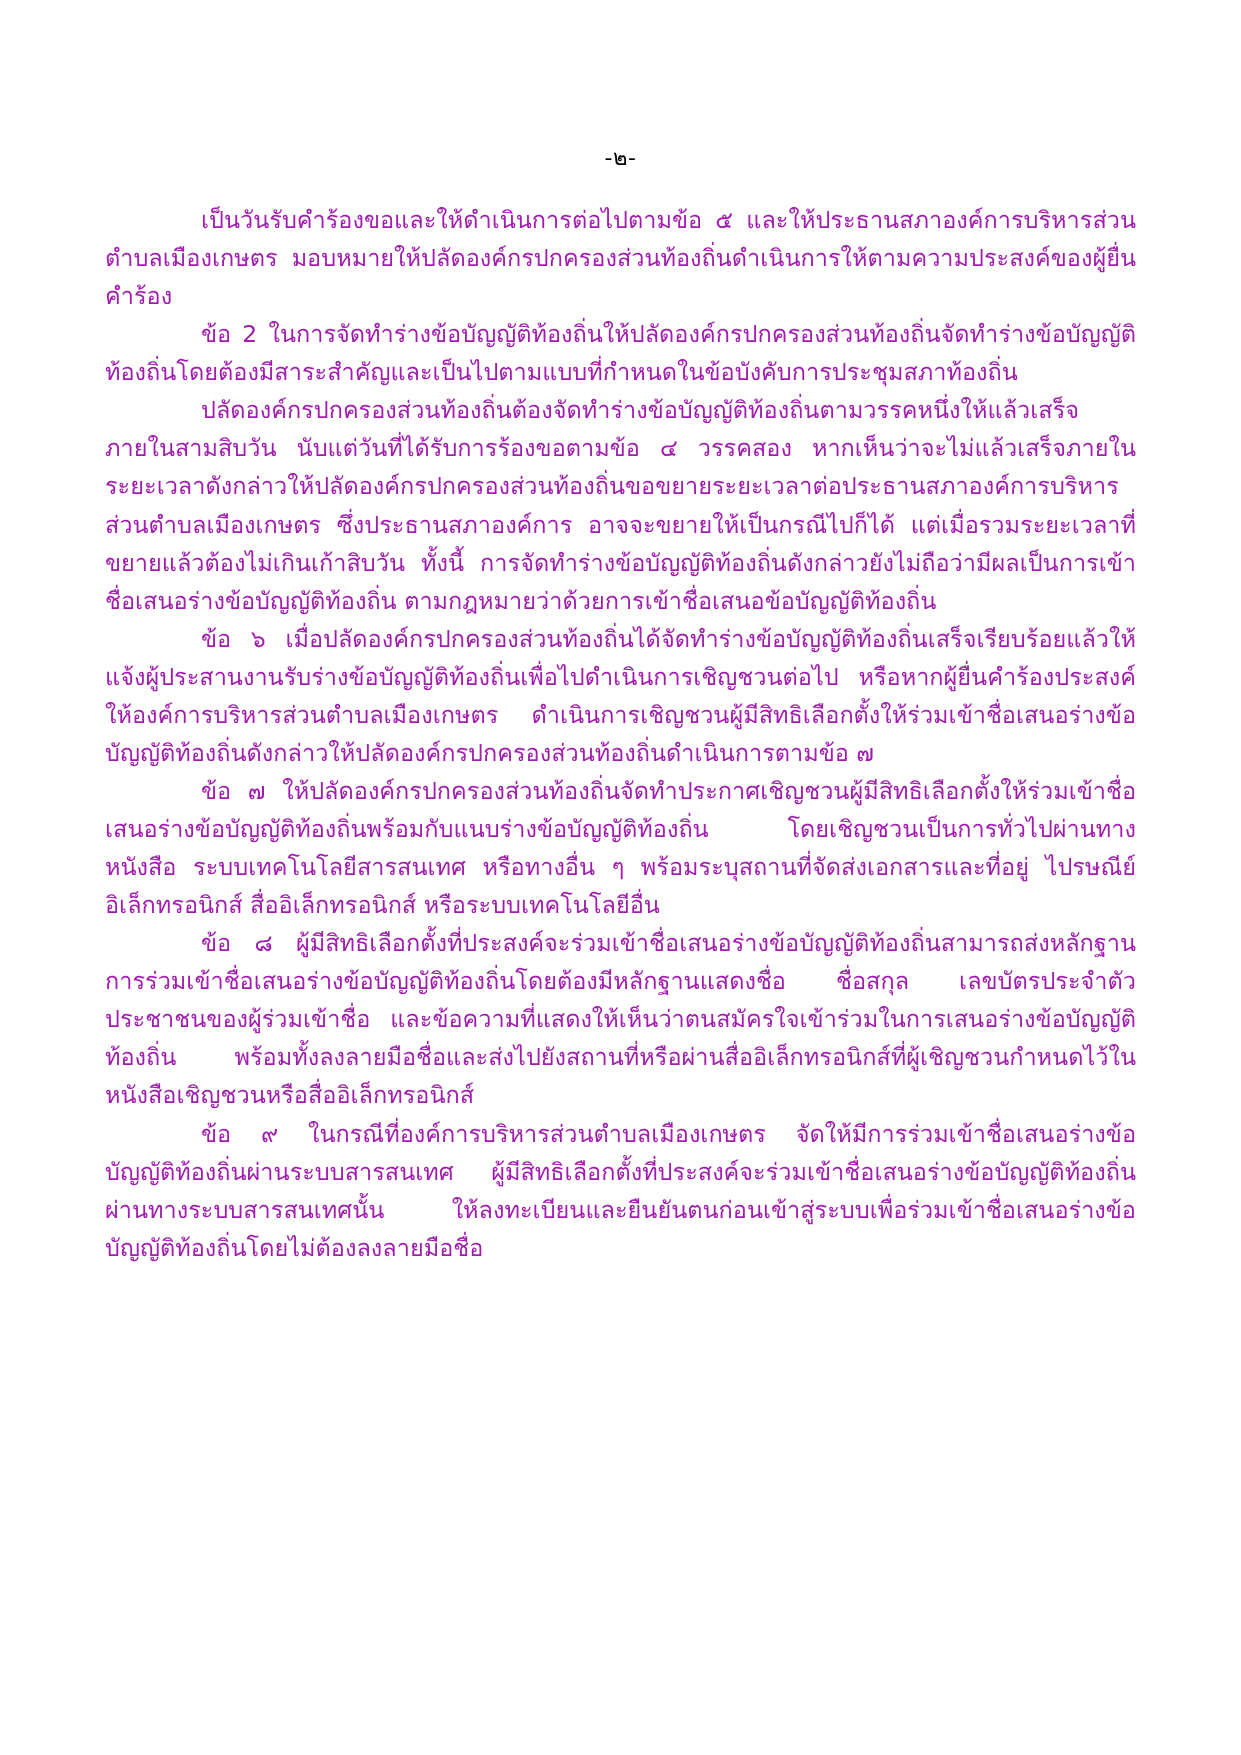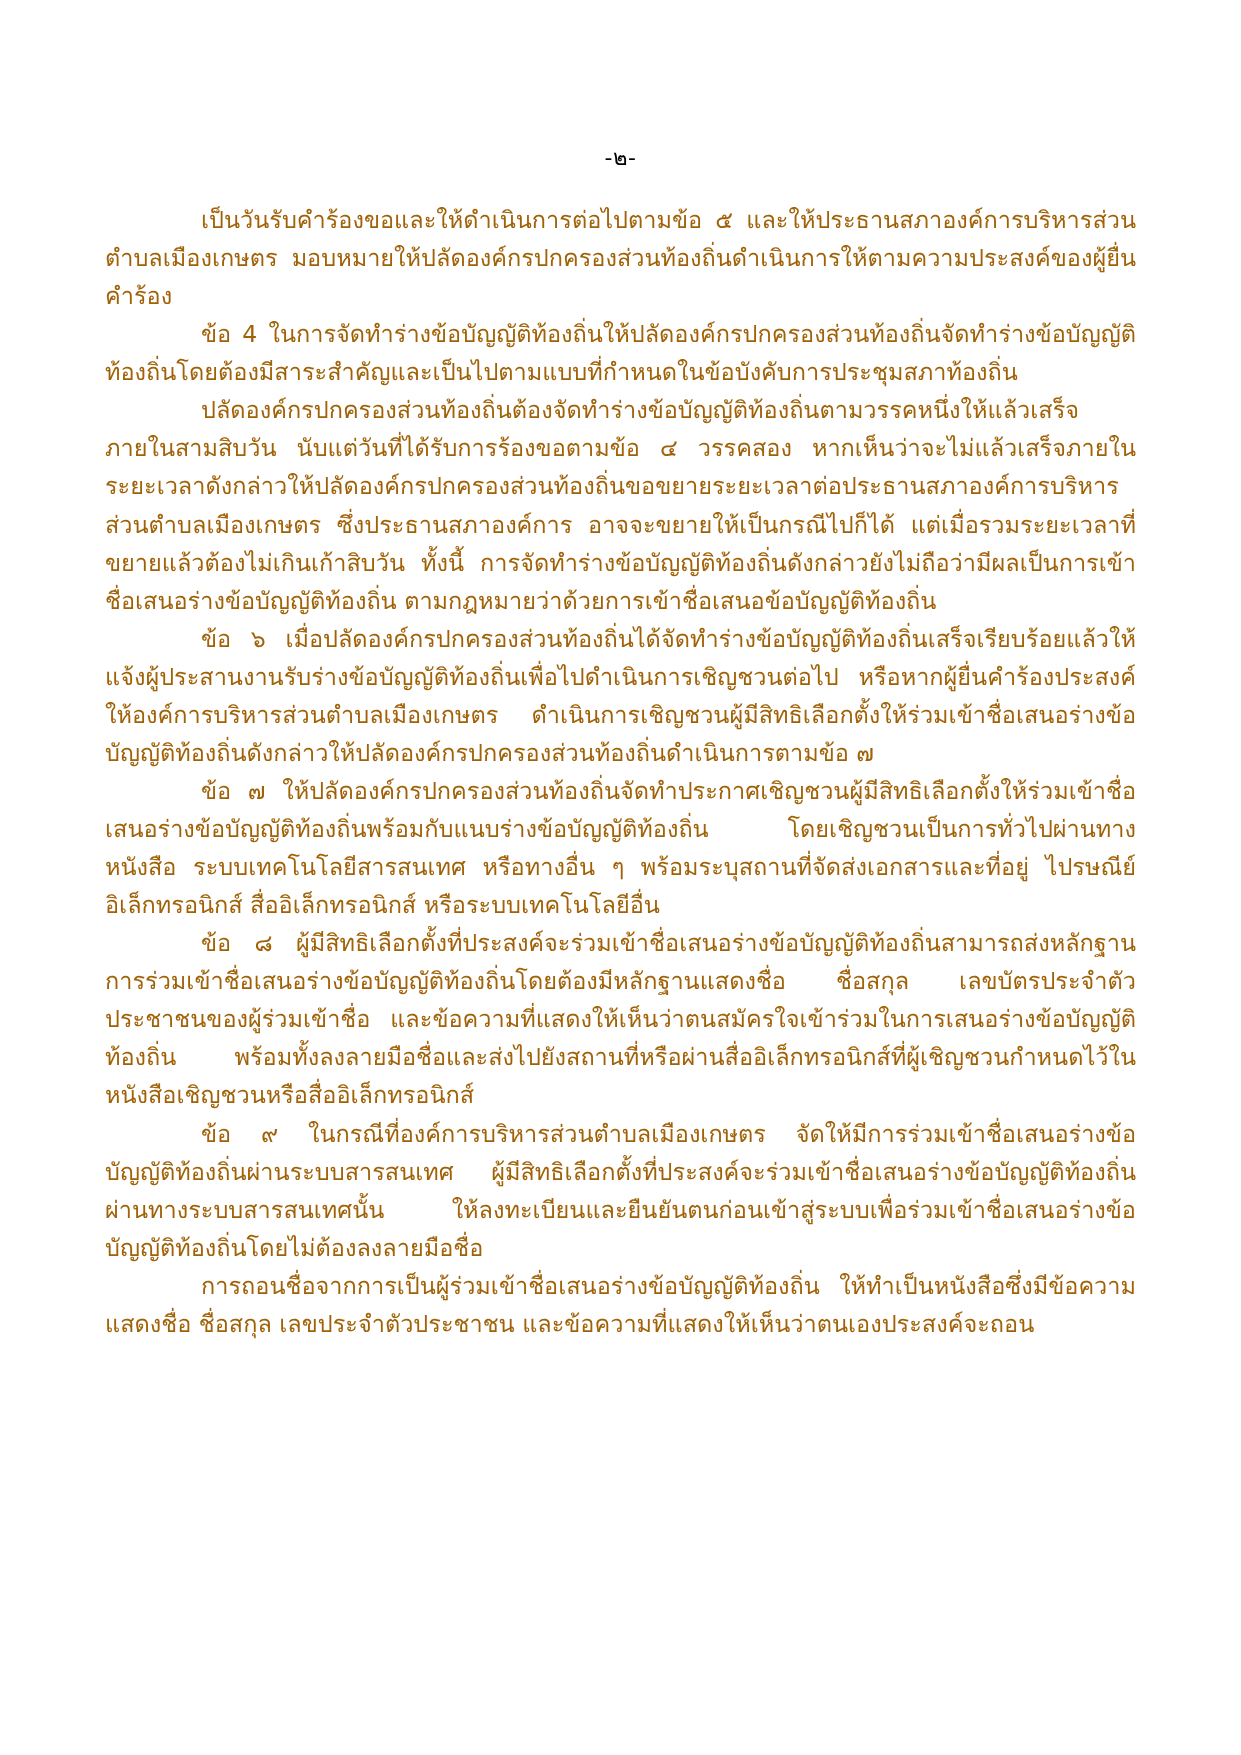--- a/index.html
+++ b/index.html
@@ -21,38 +21,37 @@
   .page-number {
     text-align: center;
     font-size: 22px;
     color: #000000;
     margin: 0 0 26px 0;
     letter-spacing: 0.5px;
   }
   .doc-body {
     font-size: 23.5px;
     line-height: 1.62;
-    color: #a16207;
+    color: #a21caf;
     text-align: left;
   }
   .para {
     margin: 0 0 0 0;
     text-indent: 96px;
     text-align: justify;
     text-justify: inter-word;
   }
 </style>
 </head>
 <body>
 
 <div class="page">
   <div class="page-number">-๒-</div>
   <div class="doc-body">
     <p class="para">เป็นวันรับคำร้องขอและให้ดำเนินการต่อไปตามข้อ ๕ และให้ประธานสภาองค์การบริหารส่วนตำบลเมืองเกษตร  มอบหมายให้ปลัดองค์กรปกครองส่วนท้องถิ่นดำเนินการให้ตามความประสงค์ของผู้ยื่นคำร้อง</p>
-    <p class="para">ข้อ 4 ในการจัดทำร่างข้อบัญญัติท้องถิ่นให้ปลัดองค์กรปกครองส่วนท้องถิ่นจัดทำร่างข้อบัญญัติท้องถิ่นโดยต้องมีสาระสำคัญและเป็นไปตามแบบที่กำหนดในข้อบังคับการประชุมสภาท้องถิ่น</p>
+    <p class="para">ข้อ 2 ในการจัดทำร่างข้อบัญญัติท้องถิ่นให้ปลัดองค์กรปกครองส่วนท้องถิ่นจัดทำร่างข้อบัญญัติท้องถิ่นโดยต้องมีสาระสำคัญและเป็นไปตามแบบที่กำหนดในข้อบังคับการประชุมสภาท้องถิ่น</p>
     <p class="para">ปลัดองค์กรปกครองส่วนท้องถิ่นต้องจัดทำร่างข้อบัญญัติท้องถิ่นตามวรรคหนึ่งให้แล้วเสร็จภายในสามสิบวัน นับแต่วันที่ได้รับการร้องขอตามข้อ ๔ วรรคสอง หากเห็นว่าจะไม่แล้วเสร็จภายในระยะเวลาดังกล่าวให้ปลัดองค์กรปกครองส่วนท้องถิ่นขอขยายระยะเวลาต่อประธานสภาองค์การบริหารส่วนตำบลเมืองเกษตร ซึ่งประธานสภาองค์การ อาจจะขยายให้เป็นกรณีไปก็ได้ แต่เมื่อรวมระยะเวลาที่ขยายแล้วต้องไม่เกินเก้าสิบวัน ทั้งนี้ การจัดทำร่างข้อบัญญัติท้องถิ่นดังกล่าวยังไม่ถือว่ามีผลเป็นการเข้าชื่อเสนอร่างข้อบัญญัติท้องถิ่น ตามกฎหมายว่าด้วยการเข้าชื่อเสนอข้อบัญญัติท้องถิ่น</p>
     <p class="para">ข้อ ๖ เมื่อปลัดองค์กรปกครองส่วนท้องถิ่นได้จัดทำร่างข้อบัญญัติท้องถิ่นเสร็จเรียบร้อยแล้วให้แจ้งผู้ประสานงานรับร่างข้อบัญญัติท้องถิ่นเพื่อไปดำเนินการเชิญชวนต่อไป หรือหากผู้ยื่นคำร้องประสงค์ให้องค์การบริหารส่วนตำบลเมืองเกษตร  ดำเนินการเชิญชวนผู้มีสิทธิเลือกตั้งให้ร่วมเข้าชื่อเสนอร่างข้อบัญญัติท้องถิ่นดังกล่าวให้ปลัดองค์กรปกครองส่วนท้องถิ่นดำเนินการตามข้อ ๗</p>
     <p class="para">ข้อ ๗ ให้ปลัดองค์กรปกครองส่วนท้องถิ่นจัดทำประกาศเชิญชวนผู้มีสิทธิเลือกตั้งให้ร่วมเข้าชื่อเสนอร่างข้อบัญญัติท้องถิ่นพร้อมกับแนบร่างข้อบัญญัติท้องถิ่น โดยเชิญชวนเป็นการทั่วไปผ่านทางหนังสือ ระบบเทคโนโลยีสารสนเทศ หรือทางอื่น ๆ พร้อมระบุสถานที่จัดส่งเอกสารและที่อยู่ ไปรษณีย์อิเล็กทรอนิกส์ สื่ออิเล็กทรอนิกส์ หรือระบบเทคโนโลยีอื่น</p>
     <p class="para">ข้อ ๘ ผู้มีสิทธิเลือกตั้งที่ประสงค์จะร่วมเข้าชื่อเสนอร่างข้อบัญญัติท้องถิ่นสามารถส่งหลักฐานการร่วมเข้าชื่อเสนอร่างข้อบัญญัติท้องถิ่นโดยต้องมีหลักฐานแสดงชื่อ ชื่อสกุล เลขบัตรประจำตัวประชาชนของผู้ร่วมเข้าชื่อ และข้อความที่แสดงให้เห็นว่าตนสมัครใจเข้าร่วมในการเสนอร่างข้อบัญญัติท้องถิ่น พร้อมทั้งลงลายมือชื่อและส่งไปยังสถานที่หรือผ่านสื่ออิเล็กทรอนิกส์ที่ผู้เชิญชวนกำหนดไว้ในหนังสือเชิญชวนหรือสื่ออิเล็กทรอนิกส์</p>
     <p class="para">ข้อ ๙ ในกรณีที่องค์การบริหารส่วนตำบลเมืองเกษตร  จัดให้มีการร่วมเข้าชื่อเสนอร่างข้อบัญญัติท้องถิ่นผ่านระบบสารสนเทศ ผู้มีสิทธิเลือกตั้งที่ประสงค์จะร่วมเข้าชื่อเสนอร่างข้อบัญญัติท้องถิ่นผ่านทางระบบสารสนเทศนั้น ให้ลงทะเบียนและยืนยันตนก่อนเข้าสู่ระบบเพื่อร่วมเข้าชื่อเสนอร่างข้อบัญญัติท้องถิ่นโดยไม่ต้องลงลายมือชื่อ</p>
-    <p class="para">การถอนชื่อจากการเป็นผู้ร่วมเข้าชื่อเสนอร่างข้อบัญญัติท้องถิ่น ให้ทำเป็นหนังสือซึ่งมีข้อความแสดงชื่อ ชื่อสกุล เลขประจำตัวประชาชน และข้อความที่แสดงให้เห็นว่าตนเองประสงค์จะถอน</p>
   </div>
 </div>
 
 </body></html>

